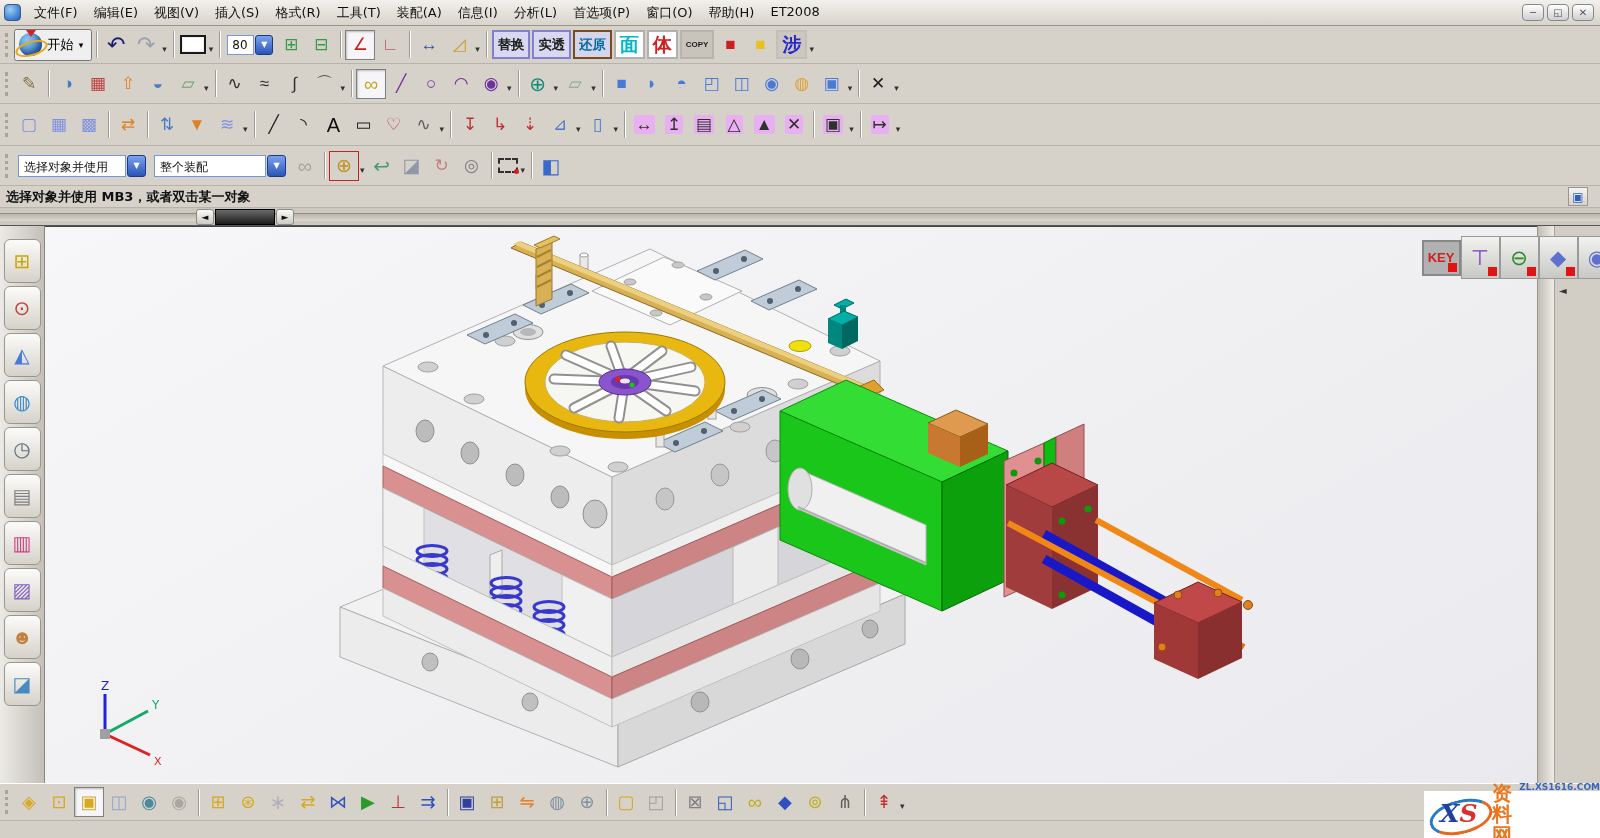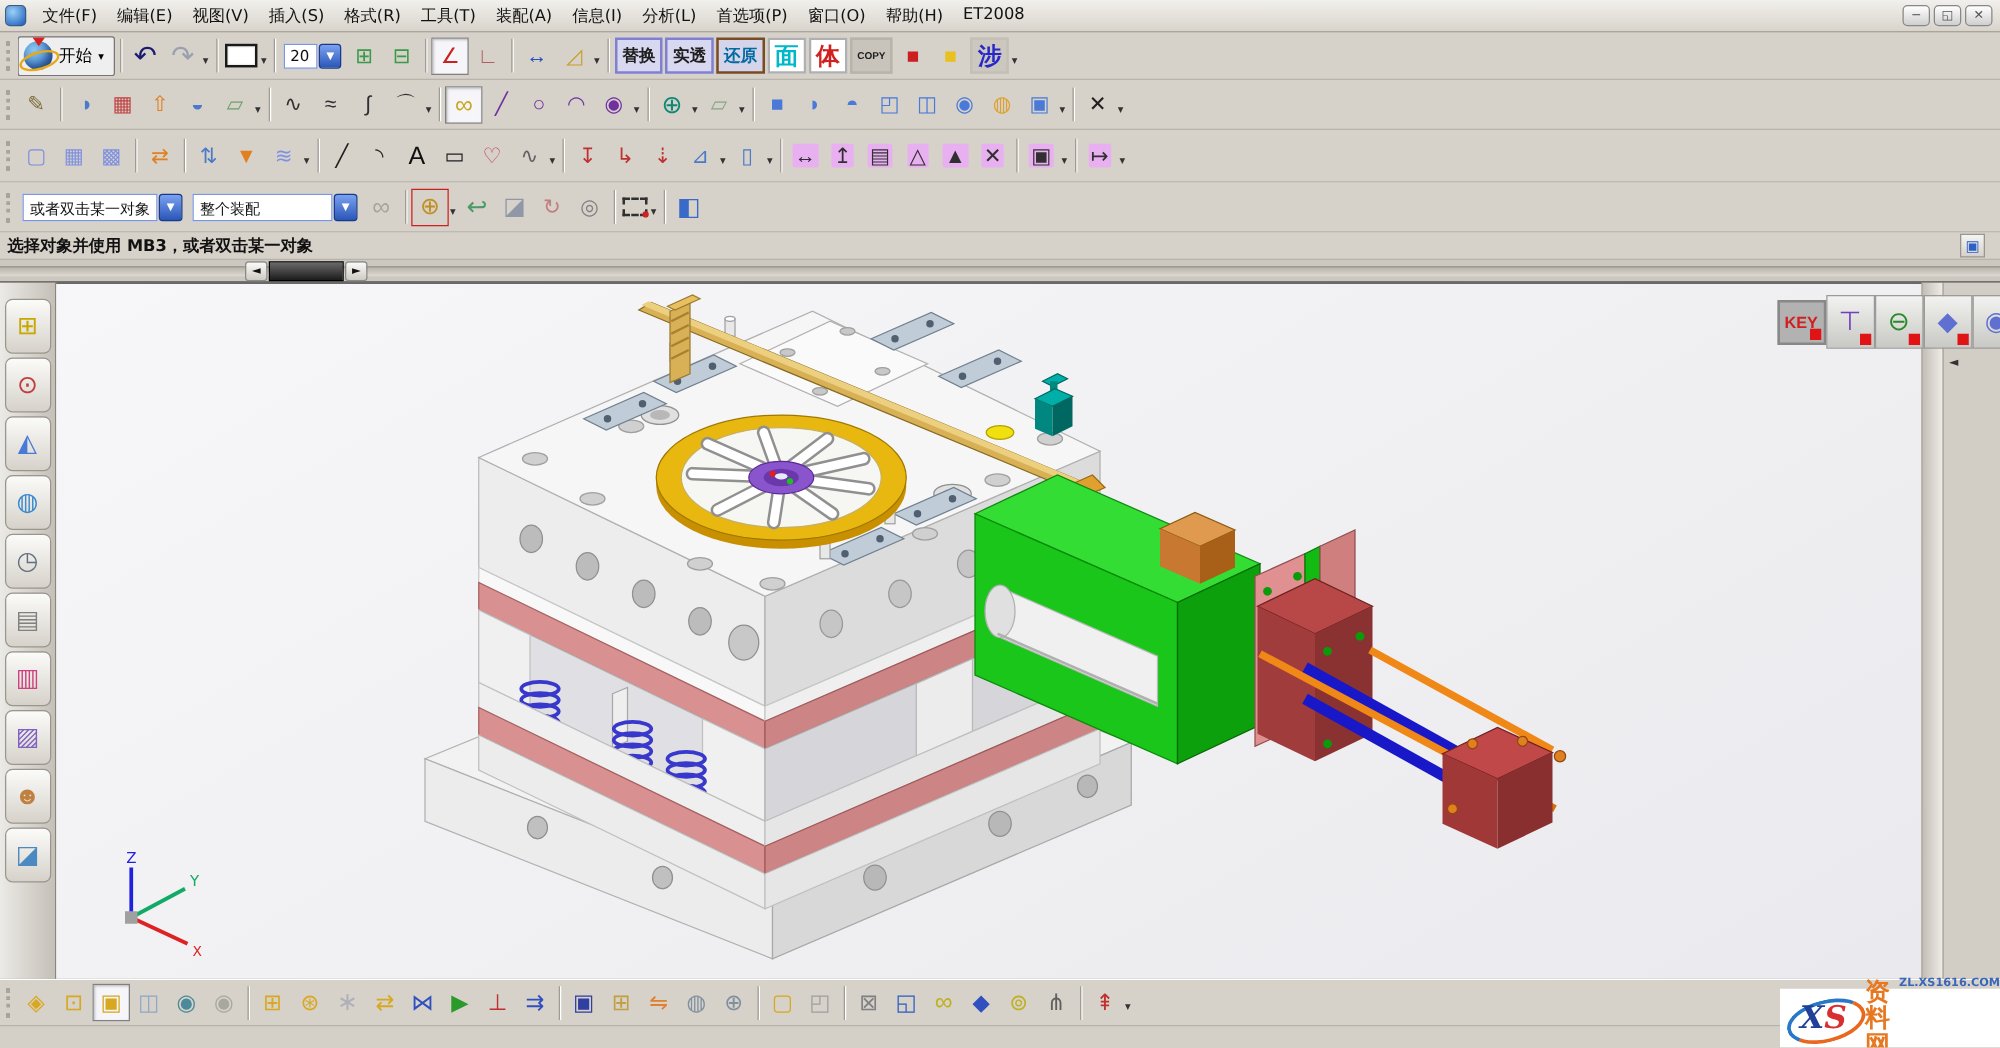--- a/index.html
+++ b/index.html
@@ -154,21 +154,21 @@
       </button>
       <button class="tb-btn">
         <span class="glyph" style="color: rgb(154, 160, 174); font-size: 22px;">↷</span>
       </button>
       <span class="tb-drop">▾</span>
       <span class="tb-sep"></span>
       <span class="swatch"></span>
       <span class="tb-drop">▾</span>
       <span class="tb-sep"></span>
       <span class="spinner">
-        <span class="val">20</span>
+        <span class="val">80</span>
         <span class="dn">▼</span>
       </span>
       <button class="tb-btn">
         <span class="glyph" style="color: rgb(58, 154, 74);">⊞</span>
       </button>
       <button class="tb-btn">
         <span class="glyph" style="color: rgb(58, 154, 74);">⊟</span>
       </button>
       <span class="tb-sep"></span>
       <button class="tb-btn pressed">
@@ -393,21 +393,21 @@
       <button class="tb-btn">
         <span class="glyph" style="color: rgb(48, 48, 48); background: rgb(232, 176, 240);">↦</span>
       </button>
       <span class="tb-drop">▾</span>
     </span>
 </div>
 
 <div class="tbrow rowsel">
   <span class="tb-grip"></span>
   <span class="combo">
-    <span class="cval" style="width:108px">或者双击某一对象</span>
+    <span class="cval" style="width:108px">选择对象并使用</span>
     <span class="dn">▼</span>
   </span>
   <span class="combo">
     <span class="cval" style="width:112px">整个装配</span>
     <span class="dn">▼</span>
   </span>
   <span style="display:flex;align-items:center">
       <button class="tb-btn">
         <span class="glyph" style="color: rgb(168, 164, 156); font-size: 20px;">∞</span>
       </button>

